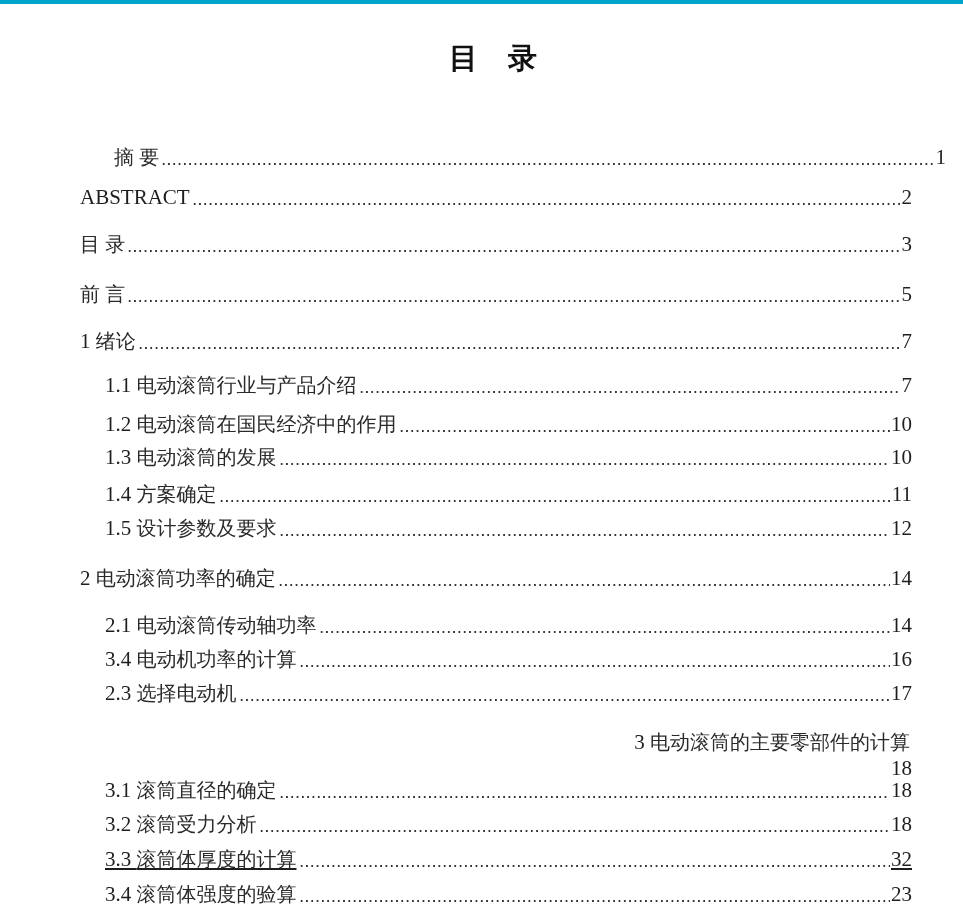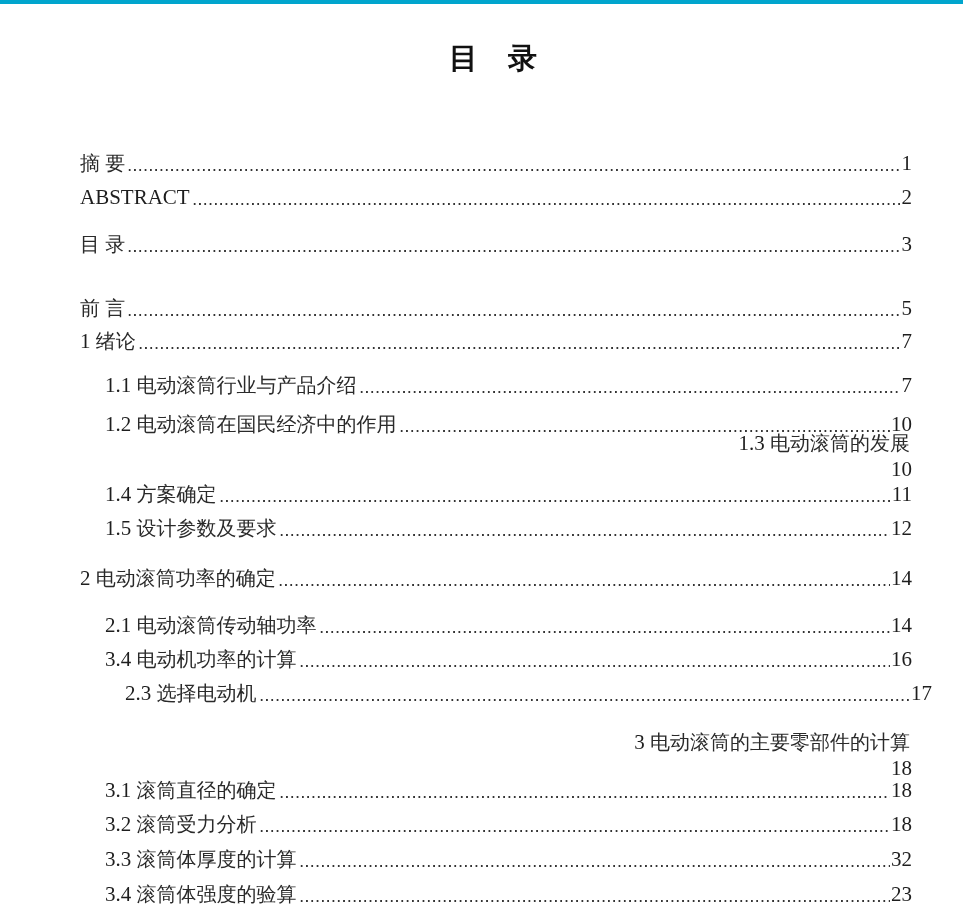--- a/index.html
+++ b/index.html
@@ -88,56 +88,56 @@
     }
   </style>
 </head>
 <body>
 
 <div class="top-bar" style="background: rgb(0, 165, 205);"></div>
 
 <div class="page-title">目 录</div>
 
 <div class="toc" id="toc">
-    <div class="toc-row" style="top: 150px;">
+    <div class="toc-row" style="top: 144px; margin-left: 34px;">
     <span class="toc-label"><span class="cjk">摘</span><span> </span><span class="cjk">要</span></span>
     <span class="toc-leader"></span>
     <span class="toc-page">1</span>
   </div>
     <div class="toc-row" style="top: 184px;">
     <span class="toc-label"><span>ABSTRACT</span></span>
     <span class="toc-leader"></span>
     <span class="toc-page">2</span>
   </div>
     <div class="toc-row" style="top: 231px;">
     <span class="toc-label"><span class="cjk">目</span><span> </span><span class="cjk">录</span></span>
     <span class="toc-leader"></span>
     <span class="toc-page">3</span>
   </div>
-    <div class="toc-row" style="top: 295px;">
+    <div class="toc-row" style="top: 281px;">
     <span class="toc-label"><span class="cjk">前</span><span> </span><span class="cjk">言</span></span>
     <span class="toc-leader"></span>
     <span class="toc-page">5</span>
   </div>
     <div class="toc-row" style="top: 328px;">
     <span class="toc-label"><span>1  </span><span class="cjk">绪论</span></span>
     <span class="toc-leader"></span>
     <span class="toc-page">7</span>
   </div>
     <div class="toc-row level-2" style="top: 372px;">
     <span class="toc-label"><span>1.1 </span><span class="cjk">电动滚筒行业与产品介绍</span></span>
     <span class="toc-leader"></span>
     <span class="toc-page">7</span>
   </div>
     <div class="toc-row level-2" style="top: 411px; align-items: center;">
     <span class="toc-label"><span>1.2 </span><span class="cjk">电动滚筒在国民经济中的作用</span></span>
     <span class="toc-leader"></span>
     <span class="toc-page">10</span>
   </div>
-    <div class="toc-row level-2" style="top: 430px; flex-direction: column;">
+    <div class="toc-row level-2" style="top: 444px;">
     <span class="toc-label"><span>1.3 </span><span class="cjk">电动滚筒的发展</span></span>
     <span class="toc-leader"></span>
     <span class="toc-page">10</span>
   </div>
     <div class="toc-row level-2" style="top: 481px; justify-content: flex-end;">
     <span class="toc-label"><span>1.4 </span><span class="cjk">方案确定</span></span>
     <span class="toc-leader"></span>
     <span class="toc-page">11</span>
   </div>
     <div class="toc-row level-2" style="top: 515px;">
@@ -153,41 +153,41 @@
     <div class="toc-row level-2" style="top: 612px;">
     <span class="toc-label"><span>2.1 </span><span class="cjk">电动滚筒传动轴功率</span></span>
     <span class="toc-leader"></span>
     <span class="toc-page">14</span>
   </div>
     <div class="toc-row level-2" style="top: 646px;">
     <span class="toc-label"><span>3.4 </span><span class="cjk">电动机功率的计算</span></span>
     <span class="toc-leader"></span>
     <span class="toc-page">16</span>
   </div>
-    <div class="toc-row level-2" style="top: 680px; margin-left: 20px;">
+    <div class="toc-row level-2" style="top: 680px;">
     <span class="toc-label"><span>2.3 </span><span class="cjk">选择电动机</span></span>
     <span class="toc-leader"></span>
     <span class="toc-page">17</span>
   </div>
     <div class="toc-row" style="top: 729px; flex-direction: column;">
     <span class="toc-label"><span>3 </span><span class="cjk">电动滚筒的主要零部件的计算</span></span>
     <span class="toc-leader"></span>
     <span class="toc-page">18</span>
   </div>
     <div class="toc-row level-2" style="top: 777px;">
     <span class="toc-label"><span>3.1 </span><span class="cjk">滚筒直径的确定</span></span>
     <span class="toc-leader"></span>
     <span class="toc-page">18</span>
   </div>
     <div class="toc-row level-2" style="top: 811px; text-align: center;">
     <span class="toc-label"><span>3.2 </span><span class="cjk">滚筒受力分析</span></span>
     <span class="toc-leader"></span>
     <span class="toc-page">18</span>
   </div>
-    <div class="toc-row level-2" style="top: 846px;">
+    <div class="toc-row level-2" style="top: 846px; text-decoration: underline;">
     <span class="toc-label"><span>3.3 </span><span class="cjk">滚筒体厚度的计算</span></span>
     <span class="toc-leader"></span>
     <span class="toc-page">32</span>
   </div>
     <div class="toc-row level-2" style="top: 881px;">
     <span class="toc-label"><span>3.4 </span><span class="cjk">滚筒体强度的验算</span></span>
     <span class="toc-leader"></span>
     <span class="toc-page">23</span>
   </div>
   </div>

